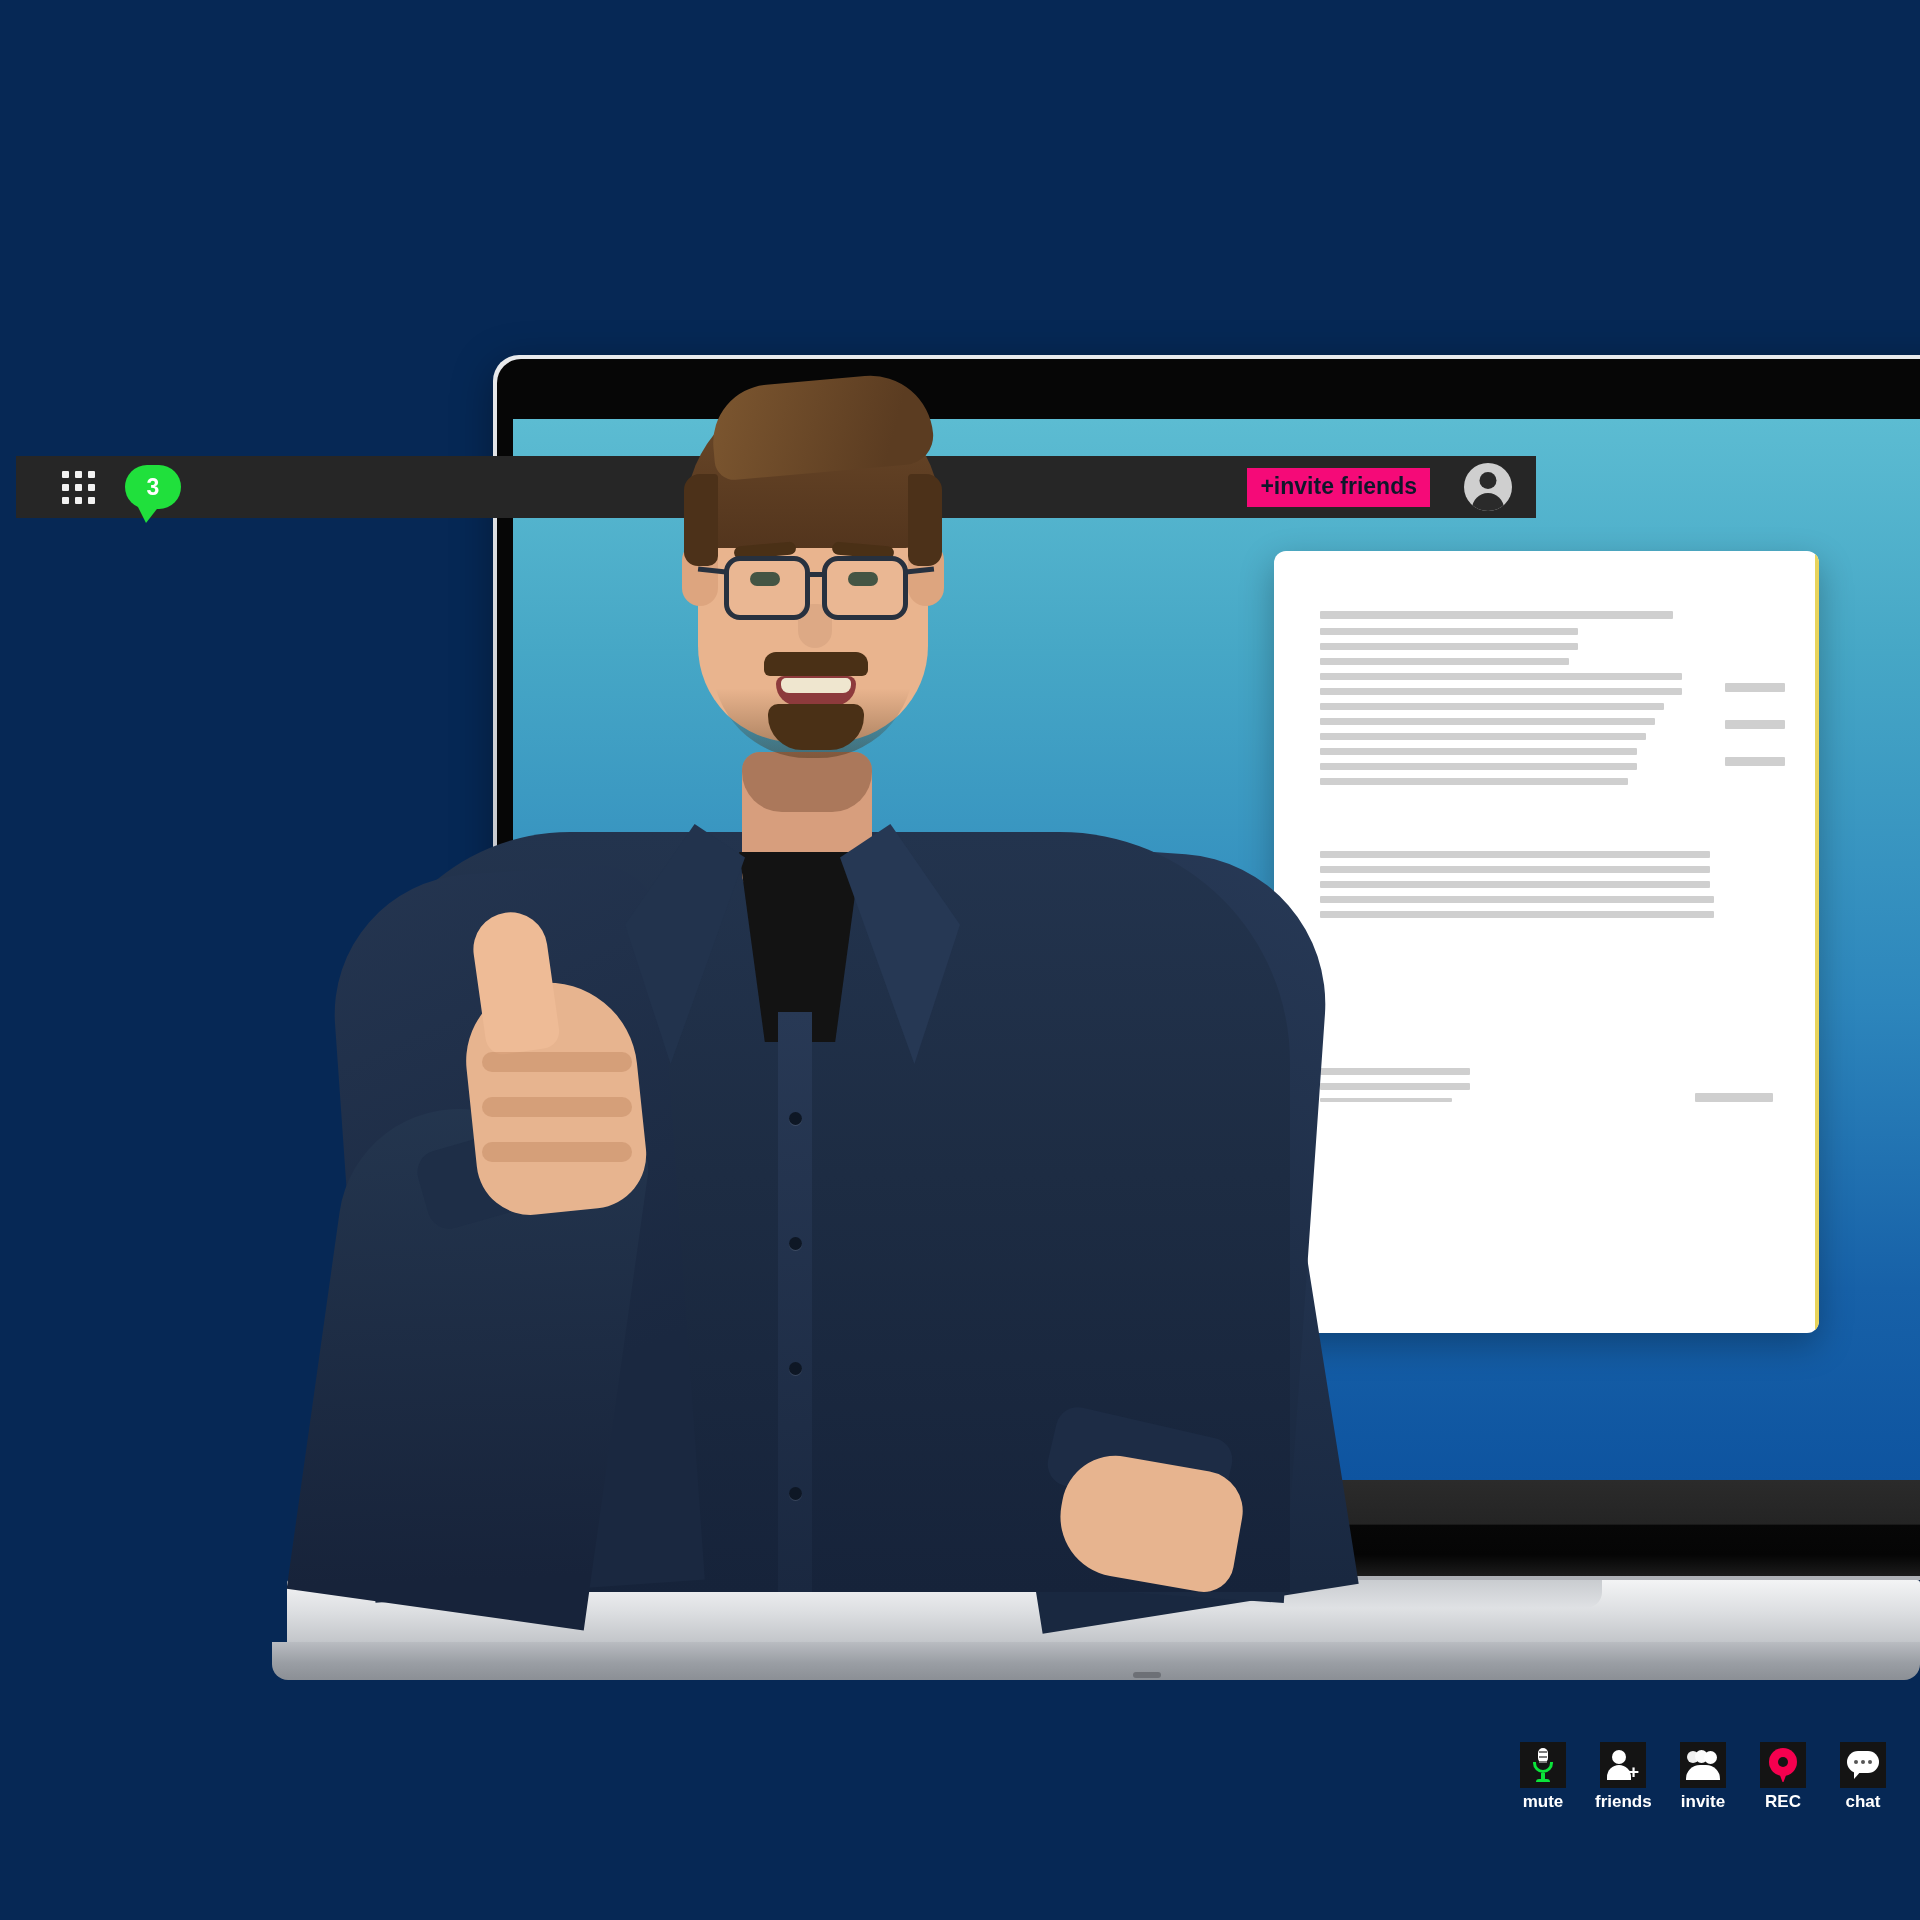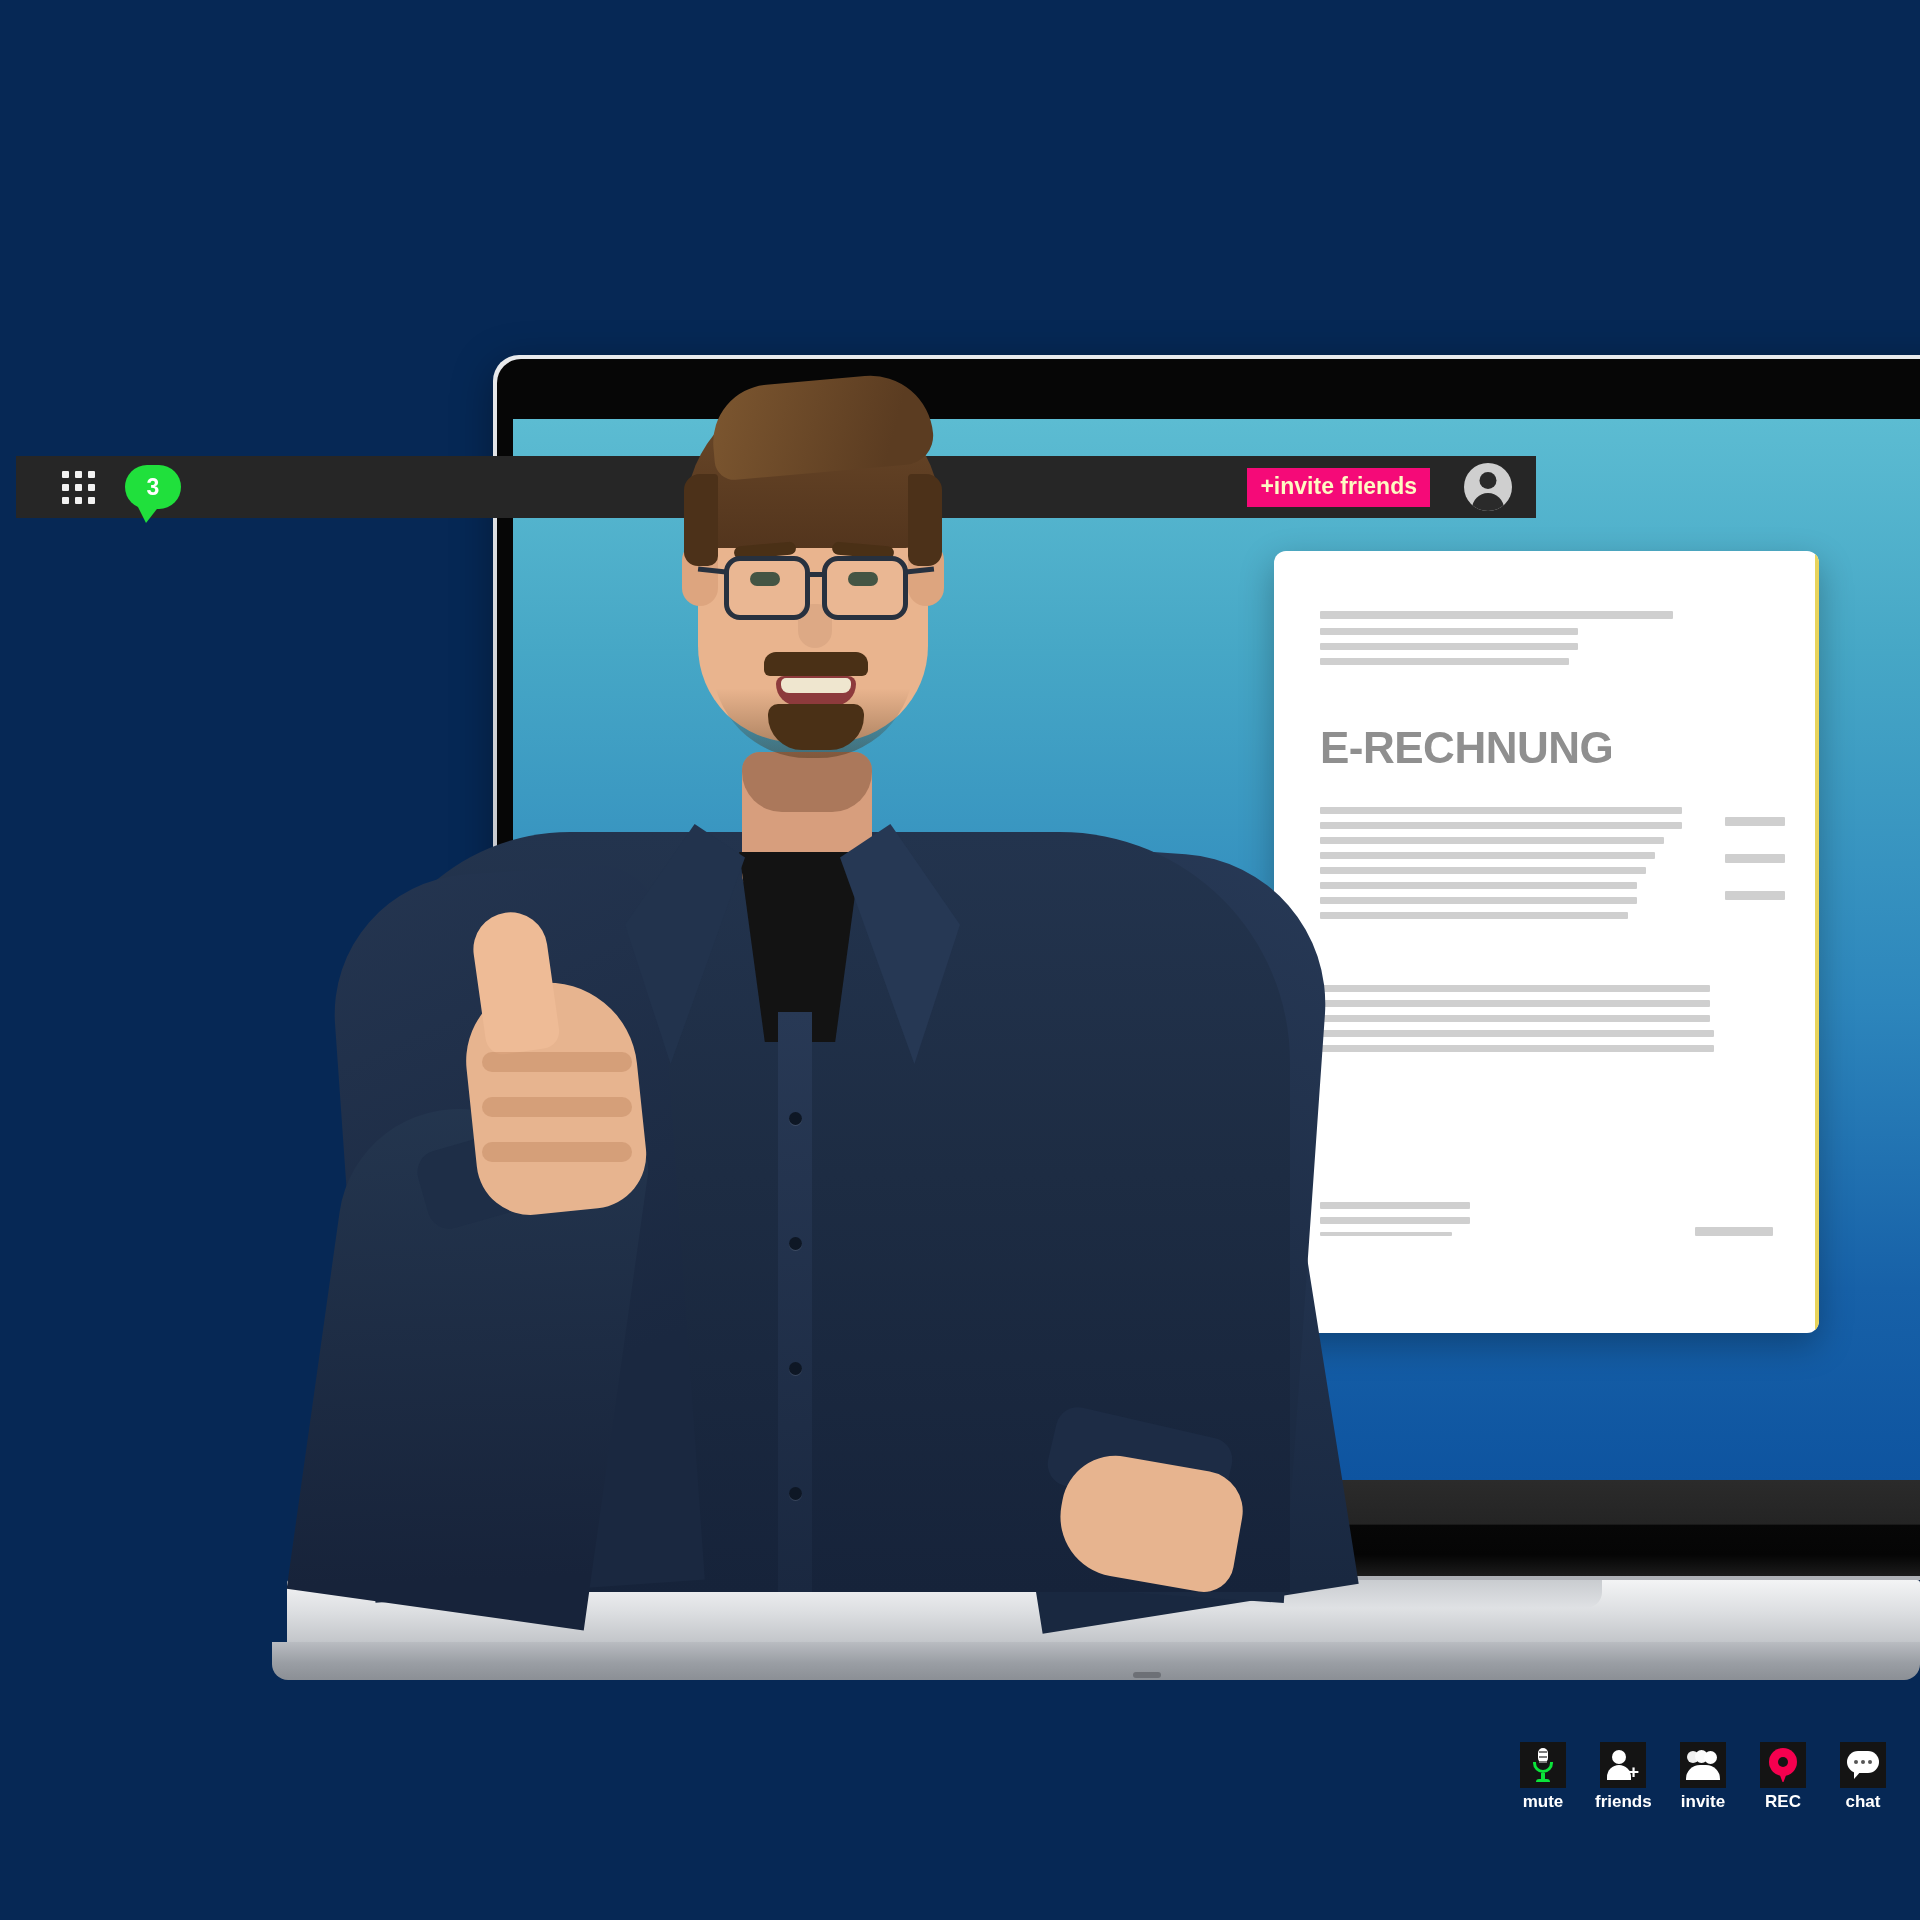--- a/index.html
+++ b/index.html
@@ -64,21 +64,21 @@
     display:flex; align-items:center; justify-content:center;
     color:#fff; font-size:23px; font-weight:bold;
   }
   .badge-bubble:after{
     content:""; position:absolute; left:12px; bottom:-14px;
     border-left:9px solid transparent; border-right:14px solid transparent;
     border-top:18px solid #20e03c;
   }
   .appbar-right{ margin-left:auto; display:flex; align-items:center; gap:34px; padding-right:24px; }
   .invite-pill{
-    background:#f50a78; color:#fef9c3;
+    background:#f50a78; color:#0f172a;
     font-size:23px; font-weight:bold;
     padding:7px 13px 9px; line-height:1;
     white-space:nowrap;
   }
   .avatar-icon{
     width:48px; height:48px; border-radius:50%;
     background:#cfcfcf; position:relative; overflow:hidden;
   }
   .avatar-icon:before{
     content:""; position:absolute; left:50%; top:9px; transform:translateX(-50%);
@@ -361,21 +361,20 @@
           <div class="doc-gold"></div>
           <div class="doc-inner">
 
             <div>
               <div class="ln" style="width:78%"></div>
               <div class="ln sm" style="width:57%"></div>
               <div class="ln sm" style="width:57%"></div>
               <div class="ln sm" style="width:55%"></div>
             </div>
 
-            <div class="doc-title">E-RECHNUNG</div>
 
             <div class="body-lines">
 
               <div class="ln sm" style="width:80%"></div>
               <div class="ln sm" style="width:80%"></div>
               <div class="ln sm" style="width:76%"></div>
               <div class="ln sm" style="width:74%"></div>
               <div class="ln sm" style="width:72%"></div>
               <div class="ln sm" style="width:70%"></div>
               <div class="ln sm" style="width:70%"></div>

